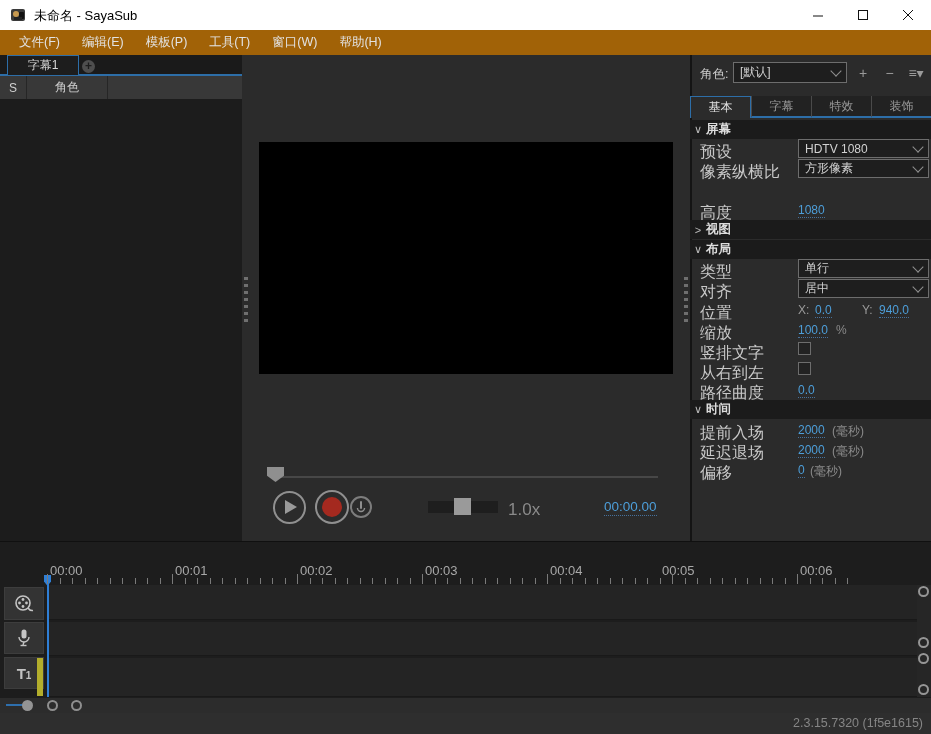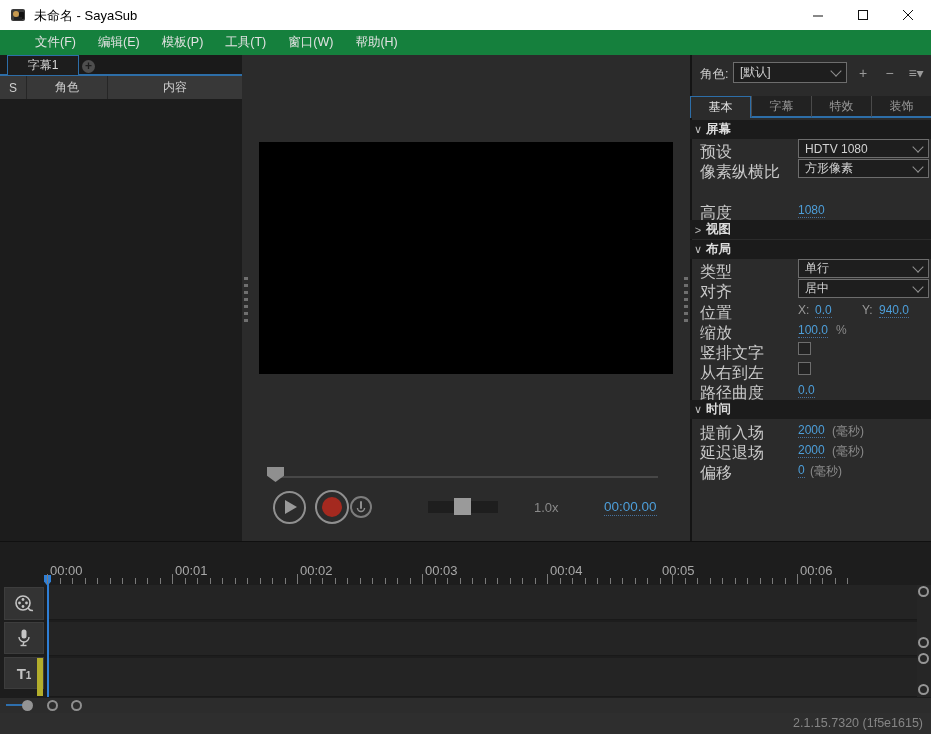--- a/index.html
+++ b/index.html
@@ -9,21 +9,21 @@
 
   
   .titlebar{left:0;top:0;width:931px;height:30px;background:#ffffff;border-bottom:1px solid #9a9a9a;}
   .app-icon{left:10px;top:7px;width:16px;height:16px;}
   .title-text{left:34px;top:7px;font-size:13px;color:#000;}
   .winbtn{top:0;width:45px;height:30px;display:flex;align-items:center;justify-content:center;
           color:#111;font-size:14px;}
   .winbtn svg{display:block}
 
   
-  .menubar{left:0;top:30px;width:931px;height:25px;background:#15803d;display:flex;align-items:center;padding-left:24px;box-sizing:border-box;}
+  .menubar{left:0;top:30px;width:931px;height:25px;background:#a16207;display:flex;align-items:center;padding-left:8px;box-sizing:border-box;}
   .menu-item{padding:0 11px;font-size:12.5px;color:#e2e2e2;line-height:25px;}
 
   
   .tabbar{left:0;top:55px;width:242px;height:21px;background:#1a1a1a;}
   .tab-underline{left:0;top:74px;width:242px;height:2px;background:#2d6ea8;}
   .doc-tab{left:7px;top:55px;width:70px;height:19px;background:#1d1d1d;border:1px solid #2d6ea8;border-bottom:none;
            color:#d8d8d8;font-size:12px;text-align:center;line-height:19px;}
   .add-tab{left:82px;top:60px;width:13px;height:13px;border-radius:50%;background:#4e4e4e;color:#1d1d1d;
            font-size:12px;font-weight:bold;text-align:center;line-height:12px;}
 
@@ -42,21 +42,21 @@
                clip-path:polygon(0 0,100% 0,100% 58%,50% 100%,0 58%);}
   .play-btn{left:273px;top:491px;width:33px;height:33px;border:2px solid #909090;border-radius:50%;box-sizing:border-box;}
   .play-tri{position:absolute;left:10px;top:7px;width:0;height:0;border-left:12px solid #9a9a9a;
             border-top:7.5px solid transparent;border-bottom:7.5px solid transparent;}
   .rec-btn{left:315px;top:490px;width:34px;height:34px;border:2px solid #909090;border-radius:50%;box-sizing:border-box;}
   .rec-dot{position:absolute;left:5px;top:5px;width:20px;height:20px;border-radius:50%;background:#a4291f;}
   .tap-btn{left:350px;top:496px;width:22px;height:22px;border:2px solid #7d7d7d;border-radius:50%;box-sizing:border-box;
            display:flex;align-items:center;justify-content:center;}
   .speed-track{left:428px;top:501px;width:70px;height:12px;background:#1e1e1e;}
   .speed-handle{left:454px;top:498px;width:17px;height:17px;background:#9a9a9a;}
-  .speed-label{left:508px;top:500px;font-size:13px;color:#8a8a8a;margin-left:26px;}
+  .speed-label{left:508px;top:500px;font-size:17px;color:#8a8a8a;}
   .time-link{left:604px;top:499px;font-size:13.5px;color:#4d9ed9;border-bottom:1px dotted #46719c;padding-bottom:1px;}
 
   
   .right-panel{left:690px;top:55px;width:241px;height:486px;background:#2b2b2b;border-left:2px solid #141414;box-sizing:border-box;}
   .role-label{left:700px;top:66px;font-size:12.5px;color:#cccccc;}
   .dropdown{background:#1e1e1e;border:1px solid #6d6d6d;box-sizing:border-box;color:#d2d2d2;font-size:12px;
             display:flex;align-items:center;padding-left:6px;}
   .dd-chev{position:absolute;right:6px;top:50%;width:7px;height:7px;margin-top:-6px;
            border-right:1.5px solid #8f8f8f;border-bottom:1.5px solid #8f8f8f;transform:rotate(45deg);}
   .role-dd{left:733px;top:62px;width:114px;height:21px;}
@@ -143,21 +143,20 @@
   </div>
 
   <div class="abs tabbar"></div>
   <div class="abs tab-underline"></div>
   <div class="abs doc-tab">字幕1</div>
   <div class="abs add-tab">+</div>
 
   <div class="abs grid-header">
     <div class="col" style="width:27px">S</div>
     <div class="col" style="width:81px">角色</div>
-    <div class="col" style="width:134px;border-right:none">内容</div>
   </div>
   <div class="abs grid-body"></div>
 
   <div class="abs center-bg"></div>
   <div class="abs video"></div>
   <div class="abs vsplit" style="left:244px;top:277px"></div>
   <div class="abs vsplit" style="left:684px;top:277px"></div>
   <div class="abs hsplit"></div>
 
   <div class="abs seek-line"></div>
@@ -333,21 +332,21 @@
     <div class="ring" style="top:99px"></div>
   </div>
 
   <div class="abs zoombar">
     <div class="zoom-line"></div>
     <div class="zoom-thumb"></div>
     <div class="ring2" style="left:47px"></div>
     <div class="ring2" style="left:71px"></div>
   </div>
   <div class="abs statusbar">
-    <span class="version">2.1.15.7320 (1f5e1615)</span>
+    <span class="version">2.3.15.7320 (1f5e1615)</span>
   </div>
 
 <span class="tl-label" style="left: 50px;">00:00</span>
     <span class="tl-label" style="left: 175px;">00:01</span>
     <span class="tl-label" style="left: 300px;">00:02</span>
     <span class="tl-label" style="left: 425px;">00:03</span>
     <span class="tl-label" style="left: 550px;">00:04</span>
     <span class="tl-label" style="left: 662px;">00:05</span>
     <span class="tl-label" style="left: 800px;">00:06</span>
     <div class="tick" style="left: 47px; top: 574px; height: 10px;"></div>

